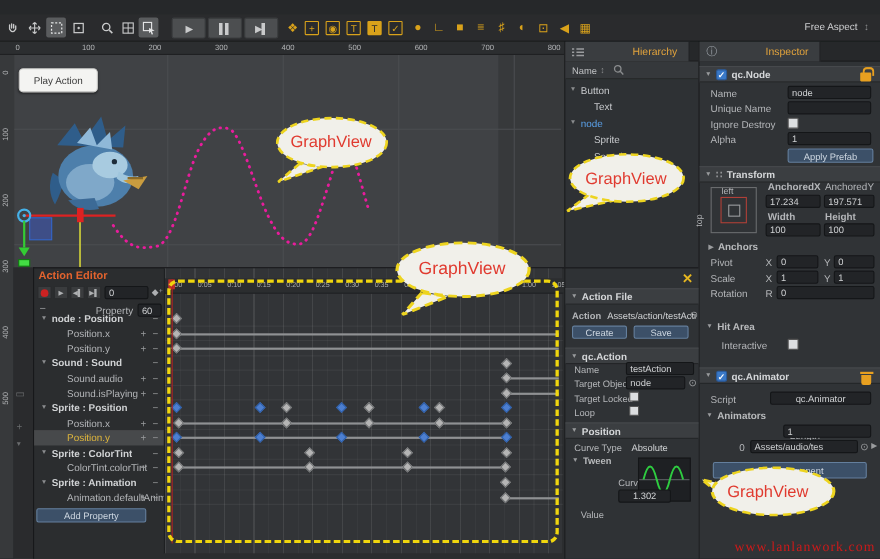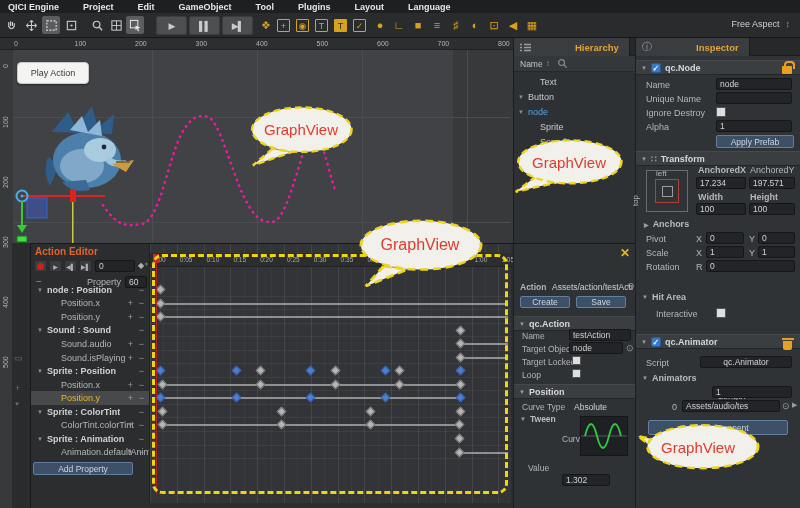--- a/index.html
+++ b/index.html
@@ -45,21 +45,21 @@
     display:flex; align-items:center; justify-content:center; box-shadow:0 1px 2px rgba(0,0,0,.4); }
   #yellow-bound { position:absolute; left:72px; top:158px; width:1px; height:47px; background:#c9c93a; }
 
   
   #hierarchy { position:absolute; left:513px; top:38px; width:122px; height:470px; background:#2e3134;
     border-left:1px solid #1c1d1f; }
   .tabrow { position:absolute; left:0; top:0; right:0; height:18px; background:#26282a;
     border-bottom:1px solid #1c1d1f; display:flex; }
   .tab { height:18px; background:#3a3d40; display:flex; align-items:center; gap:4px;
     padding:0 10px 0 6px; border-right:1px solid #1c1d1f; }
-  .tab-title { font-size:9.5px; font-weight:700; color:#e2a33c;padding-left:40px; }
+  .tab-title { font-size:9.5px; font-weight:400; color:#e2a33c;padding-left:40px; }
   #hier-filter { position:absolute; left:0; top:18px; right:0; height:16px; background:#35383b;
     border-bottom:1px solid #26282a; display:flex; align-items:center; padding-left:6px; gap:3px; }
   #hier-filter .flabel { font-size:8.5px; color:#c0c2c4; }
   #hier-filter .ud { font-size:8px; color:#8a8c8e; }
   #hier-items { position:absolute; left:0; top:36px; right:0; }
   .hier-item { height:15px; display:flex; align-items:center; font-size:9px; color:#c8cacd; position:relative; }
   .hier-item .exp { position:absolute; left:4px; font-size:6px; color:#8a8c8e; }
   .hier-item.sel { color:#5aa0e8; }
 
   
@@ -148,30 +148,20 @@
   #watermark { position:absolute; right:4px; top:490px; z-index:70; color:#cc1a1a;
     font-family:"Liberation Serif", serif; font-size:12.5px; letter-spacing:1px; }
 
   svg.icon { display:block; }
 </style>
 </head>
 <body>
 
 <div id="stage">
 
-  <div id="menubar">
-      <span class="menu-item">QICI Engine</span>
-      <span class="menu-item">Project</span>
-      <span class="menu-item">Edit</span>
-      <span class="menu-item">GameObject</span>
-      <span class="menu-item">Tool</span>
-      <span class="menu-item">Plugins</span>
-      <span class="menu-item">Layout</span>
-      <span class="menu-item">Language</span>
-    </div>
 
   <div id="toolbar">
     <div class="tbtn" style="left:2px">
       <svg class="icon" width="13" height="13" viewBox="0 0 14 14">
         <path d="M4 8 V4 M6 7 V3 M8 7 V3.5 M10 8 V5 M4 8 q3 5 6 0" stroke="#c9cacb" stroke-width="1.3" fill="none" stroke-linecap="round"></path>
       </svg>
     </div>
     <div class="tbtn" style="left:22px">
       <svg class="icon" width="13" height="13" viewBox="0 0 14 14">
         <path d="M7 1.5 V12.5 M1.5 7 H12.5 M7 1.5 l-2 2 M7 1.5 l2 2 M7 12.5 l-2 -2 M7 12.5 l2 -2 M1.5 7 l2 -2 M1.5 7 l2 2 M12.5 7 l-2 -2 M12.5 7 l-2 2" stroke="#c9cacb" stroke-width="1.1" fill="none"></path>
@@ -319,25 +309,25 @@
     <div id="hier-filter">
       <span class="flabel">Name</span>
       <span class="ud">↕</span>
       <svg class="icon" width="11" height="11" viewBox="0 0 12 12" style="margin-left:4px">
         <circle cx="5" cy="5" r="3.2" stroke="#8a8c8e" stroke-width="1.3" fill="none"></circle>
         <path d="M7.5 7.5 L10.5 10.5" stroke="#8a8c8e" stroke-width="1.4"></path>
       </svg>
     </div>
     <div id="hier-items">
         <div class="hier-item">
-          <span style="margin-left: 26px;">Text</span>
-        </div>
-        <div class="hier-item">
           <span class="exp">▼</span>
           <span style="margin-left: 14px;">Button</span>
+        </div>
+        <div class="hier-item">
+          <span style="margin-left: 26px;">Text</span>
         </div>
         <div class="hier-item sel">
           <span class="exp">▼</span>
           <span style="margin-left: 14px;">node</span>
         </div>
         <div class="hier-item">
           <span style="margin-left: 26px;">Sprite</span>
         </div>
         <div class="hier-item">
           <span style="margin-left: 26px;">Sound</span>
@@ -613,20 +603,24 @@
             <div class="diamond g" style="left: 305.5px;"></div>
           </div>
         </div>
       <div id="annotation-rect"></div>
     </div>
   </div>
 
   <div id="action-props">
     <div id="ap-close">✕</div>
 
+    <div class="hdr" style="top:18px;">
+      <span class="exp">▼</span>
+      <span>Action File</span>
+    </div>
     <span class="ap-label" style="left:6px; top:38px; font-weight:700;">Action</span>
     <span class="ap-label" style="left:38px; top:38px; color:#d0d2d4;">Assets/action/testActi</span>
     <span class="picker" style="left:113px; top:37px;">⊙</span>
     <div class="btn-blue" style="left:6px; top:52px; width:50px; height:12px;">Create</div>
     <div class="btn-blue" style="left:62px; top:52px; width:50px; height:12px;">Save</div>
 
     <div class="hdr" style="top:72px;">
       <span class="exp">▼</span>
       <span>qc.Action</span>
     </div>
@@ -651,21 +645,21 @@
       <span>Tween</span>
     </div>
     <span class="ap-label" style="left:14px; top:190px;margin-left:34px;">Curve</span>
     <div id="curve-thumb">
       <svg class="icon" width="46" height="38" viewBox="0 0 46 38">
         <line x1="0" y1="19" x2="46" y2="19" stroke="#55585b" stroke-width="1"></line>
         <path d="M4,19 C8,3 12,3 16,19 C20,35 24,35 28,19 C32,3 36,3 40,19" fill="none" stroke="#2ecc40" stroke-width="1.8"></path>
       </svg>
     </div>
     <span class="ap-label" style="left:14px; top:219px;">Value</span>
-    <div class="fld" style="left:48px; top:230px; width:48px;">1.302</div>
+    <div class="fld" style="left:48px; top:201px; width:48px;text-align:center;">1.302</div>
   </div>
 
   <div class="bubble" style="left:248px; top:105px; width:106px; height:62px;">
     <svg viewBox="0 0 130 78" preserveAspectRatio="none">
       <path d="M30,55 L6,76 L54,59 Z" fill="#f1f0ea" stroke="#edd41f" stroke-width="3" stroke-dasharray="8 5"></path>
       <ellipse cx="66" cy="31" rx="61" ry="28" fill="#f1f0ea" stroke="#edd41f" stroke-width="3" stroke-dasharray="8 5"></ellipse>
     </svg>
     <div class="bubble-label" style="top:16px;">GraphView</div>
   </div>
 
@@ -686,13 +680,14 @@
   </div>
 
   <div class="bubble" style="left:636px; top:419px; width:124px; height:60px;">
     <svg viewBox="0 0 130 78" preserveAspectRatio="none">
       <path d="M24,28 L2,22 L26,46 Z" fill="#f1f0ea" stroke="#edd41f" stroke-width="3" stroke-dasharray="8 5"></path>
       <ellipse cx="70" cy="36" rx="58" ry="28" fill="#f1f0ea" stroke="#edd41f" stroke-width="3" stroke-dasharray="8 5"></ellipse>
     </svg>
     <div class="bubble-label" style="top:20px;">GraphView</div>
   </div>
 
+  <div id="watermark">www.lanlanwork.com</div>
 </div>
 
 </body></html>

